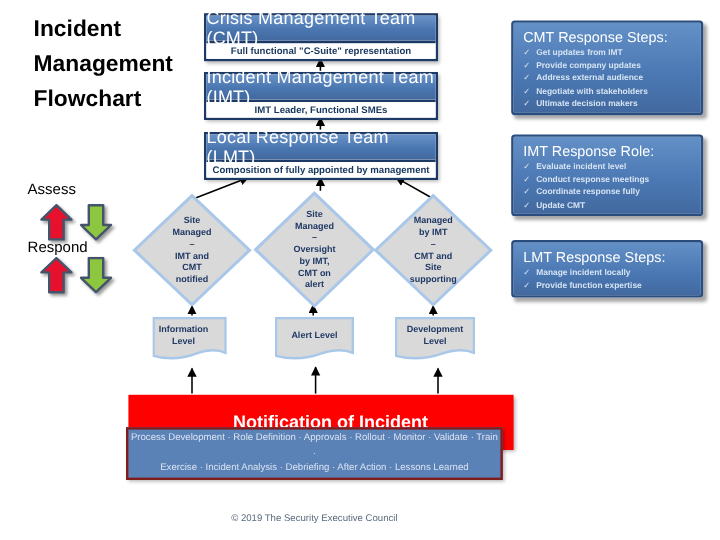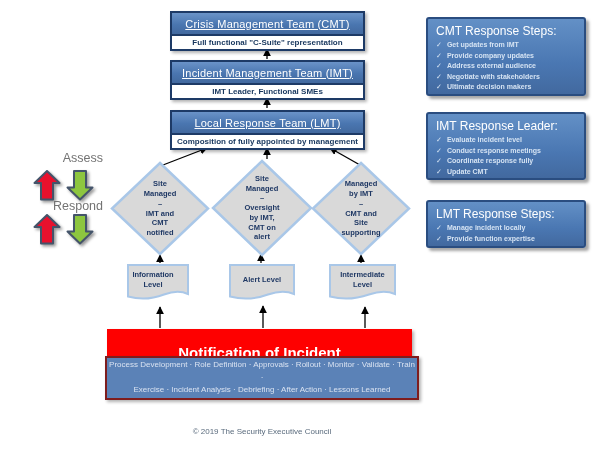--- a/index.html
+++ b/index.html
@@ -8,21 +8,21 @@
 
   
   .page-title{position:absolute;left:28px;top:10px;width:160px;
     font-size:19px;font-weight:bold;color:#000;line-height:29px;}
 
   
   .team-box{position:absolute;left:170px;width:195px;border:2px solid #1d3a66;
     box-shadow:2px 2px 3px rgba(0,0,0,.30);background:#fff;box-sizing:border-box;}
   .team-head{height:21px;display:flex;align-items:center;justify-content:center;
     background:linear-gradient(180deg,#6a93c8 0%,#4a76b0 55%,#42699f 100%);
-    color:#fff;font-size:11px;letter-spacing:.2px;text-decoration:underline;}
+    color:#fff;font-size:15px;letter-spacing:.2px;}
   .team-sub{height:13px;display:flex;align-items:center;justify-content:center;
     background:#fff;border-top:2px solid #1d3a66;
     color:#17365d;font-size:8px;font-weight:bold;}
 
   
   .diamond{position:absolute;width:100px;height:95px;}
   .diamond svg{position:absolute;left:0;top:0;}
   .diamond-text{position:absolute;left:0;top:0;width:100%;height:100%;
     display:flex;align-items:center;justify-content:center;text-align:center;
     font-size:7.5px;font-weight:bold;color:#1f3864;line-height:1.3;white-space:pre-line;}
@@ -30,52 +30,55 @@
   
   .doc{position:absolute;height:40px;}
   .doc svg{position:absolute;left:0;top:0;}
   .doc-text{position:absolute;left:0;top:2px;width:100%;height:28px;
     display:flex;align-items:center;justify-content:center;text-align:center;
     font-size:7.5px;font-weight:bold;color:#1f3864;line-height:1.35;white-space:pre-line;}
 
   
   .notification{position:absolute;left:107px;top:329px;width:305px;height:46px;
     background:#fe0000;display:flex;align-items:center;justify-content:center;
-    color:#fff;font-size:15px;font-weight:bold;box-shadow:2px 2px 3px rgba(0,0,0,.30);}
+    color:#fff;font-size:15px;font-weight:bold;box-shadow:2px 2px 3px rgba(0,0,0,.30);padding-left:16px;}
   .process-band{position:absolute;left:105px;top:356px;width:314px;height:44px;
     background:#5b82b7;border:2px solid #7f1d1d;box-sizing:border-box;
     display:flex;align-items:center;justify-content:center;text-align:center;
     color:#d9e2f1;font-size:8px;line-height:1.6;white-space:pre-line;
     box-shadow:2px 2px 3px rgba(0,0,0,.30);}
 
   .copyright{position:absolute;left:112px;top:427px;width:300px;text-align:center;
     font-size:8px;color:#5a6b7d;}
 
   
   .panel{position:absolute;left:426px;width:160px;box-sizing:border-box;
     background:linear-gradient(180deg,#6390c6 0%,#4a77b2 60%,#42699f 100%);
     border:2px solid #2a4d80;border-radius:3px;padding:4px 25px 4px 8px;
     box-shadow:3px 3px 3px rgba(0,0,0,.35);}
   .panel-title{color:#fff;font-size:12px;margin:1px 0 2px 0;}
   .p-item{color:#d5e3f3;font-size:7px;font-weight:bold;line-height:10.5px;
     display:flex;align-items:baseline;}
   .p-item .check{margin-right:5px;font-weight:normal;}
 
   
-  .cycle-label{position:absolute;color:#737373;font-size:12.5px;text-align:right;width:80px;}
+  .cycle-label{position:absolute;color:#000000;font-size:12.5px;text-align:left;width:80px;}
   .cycle-arrow{position:absolute;filter:drop-shadow(2px 2px 1.5px rgba(0,0,0,.40));}
 
   
   .connectors{position:absolute;left:0;top:0;pointer-events:none;}
 </style>
 </head>
 <body>
 
 <div class="stage">
 
+  <div class="page-title" style="white-space:pre-line;">Incident
+Management
+Flowchart</div>
 
   <svg class="connectors" width="600" height="450" viewBox="0 0 600 450">
     <defs>
       <marker id="ah" markerWidth="7" markerHeight="7" refX="5.4" refY="3" orient="auto">
         <path d="M0,0 L6,3 L0,6 Z" fill="#000"></path>
       </marker>
     </defs>
     <g stroke="#000" stroke-width="1.3" marker-end="url(#ah)">
       <line x1="267" y1="59" x2="267" y2="49"></line>
       <line x1="267" y1="108" x2="267" y2="98"></line>
@@ -164,21 +167,21 @@
   <div class="doc" style="left:229px;top:264px;width:66px;">
     <svg width="66" height="40" viewBox="0 0 66 40">
       <path d="M1,1 L65,1 L65,30 Q54,25.5 39,30.5 Q20,37.5 1,32.5 Z" fill="#d9d9d9" stroke="#a9c7e8" stroke-width="2"></path>
     </svg>
     <div class="doc-text">Alert Level</div>
   </div>
   <div class="doc" style="left:329px;top:264px;width:67px;">
     <svg width="67" height="40" viewBox="0 0 67 40">
       <path d="M1,1 L66,1 L66,30 Q55,25.5 40,30.5 Q20,37.5 1,32.5 Z" fill="#d9d9d9" stroke="#a9c7e8" stroke-width="2"></path>
     </svg>
-    <div class="doc-text">Intermediate
+    <div class="doc-text">Development
 Level</div>
   </div>
 
   <div class="notification">
     <span>Notification of Incident</span>
   </div>
 
   <div class="process-band">
     <span style="white-space:pre-line;">Process  Development  ·  Role Definition  ·  Approvals  ·  Rollout  ·  Monitor  ·  Validate  ·  Train  ·
 Exercise  ·  Incident  Analysis  ·  Debriefing  ·  After Action  ·  Lessons  Learned</span>
@@ -204,21 +207,21 @@
         <span class="check">✓</span>
         <span>Negotiate  with stakeholders</span>
       </div>
     <div class="p-item">
         <span class="check">✓</span>
         <span>Ultimate  decision  makers</span>
       </div>
   </div>
 
   <div class="panel" style="top:112px;height:68px;">
-    <div class="panel-title">IMT Response Leader:</div>
+    <div class="panel-title">IMT Response Role:</div>
     <div class="p-item">
         <span class="check">✓</span>
         <span>Evaluate  incident  level</span>
       </div>
     <div class="p-item">
         <span class="check">✓</span>
         <span>Conduct  response  meetings</span>
       </div>
     <div class="p-item">
         <span class="check">✓</span>

